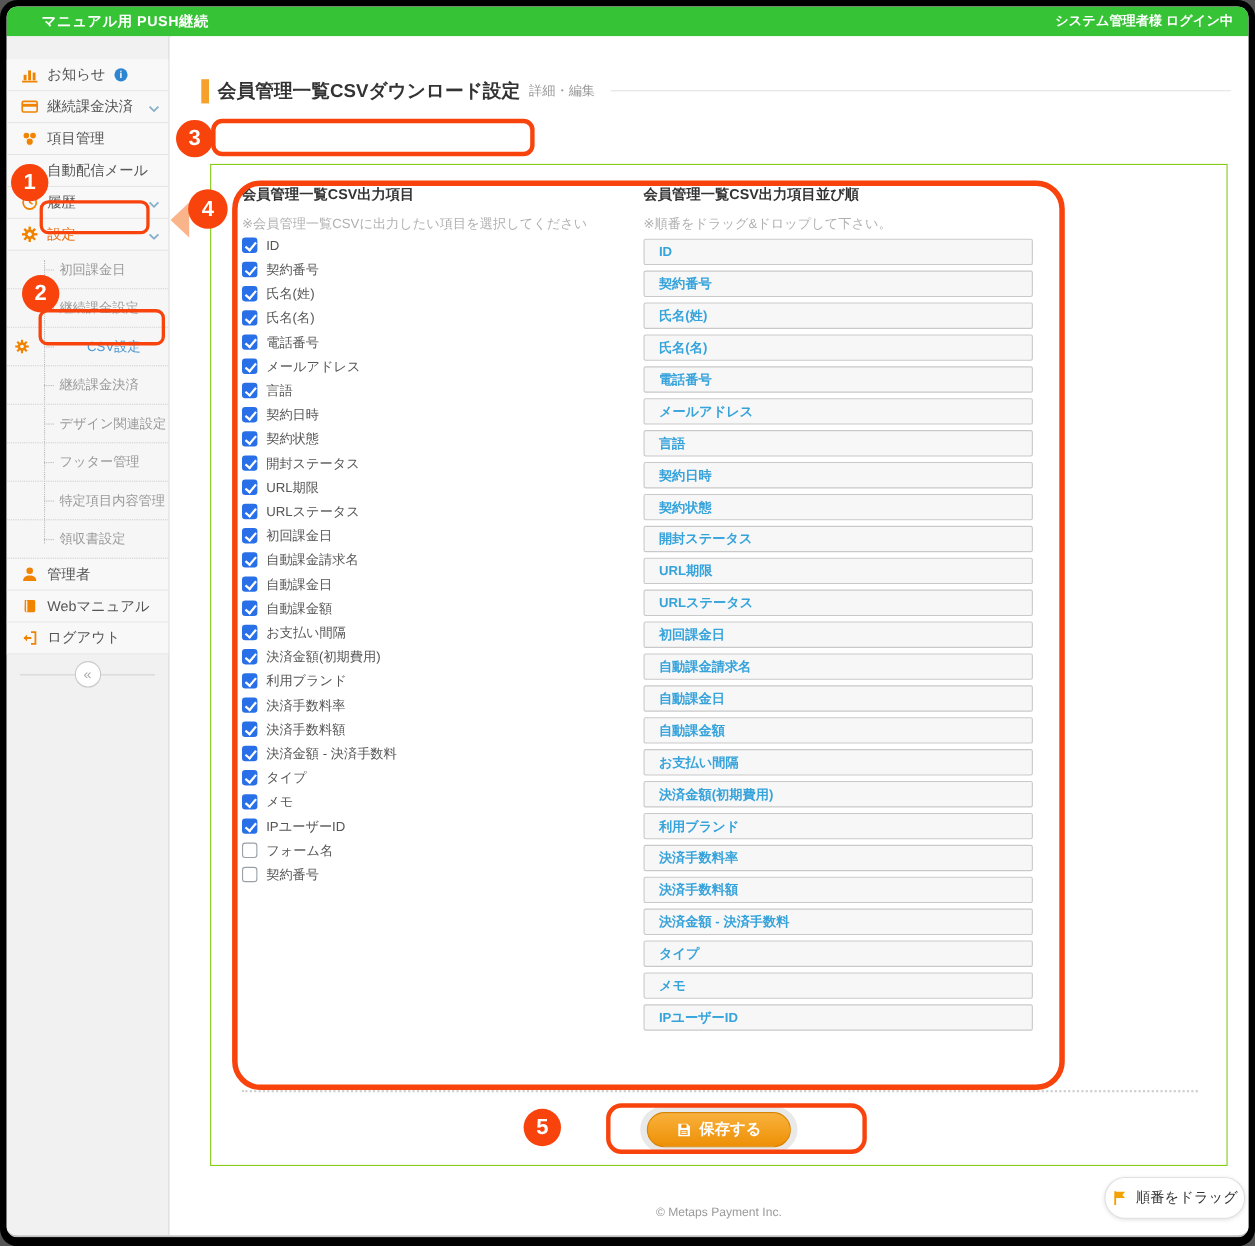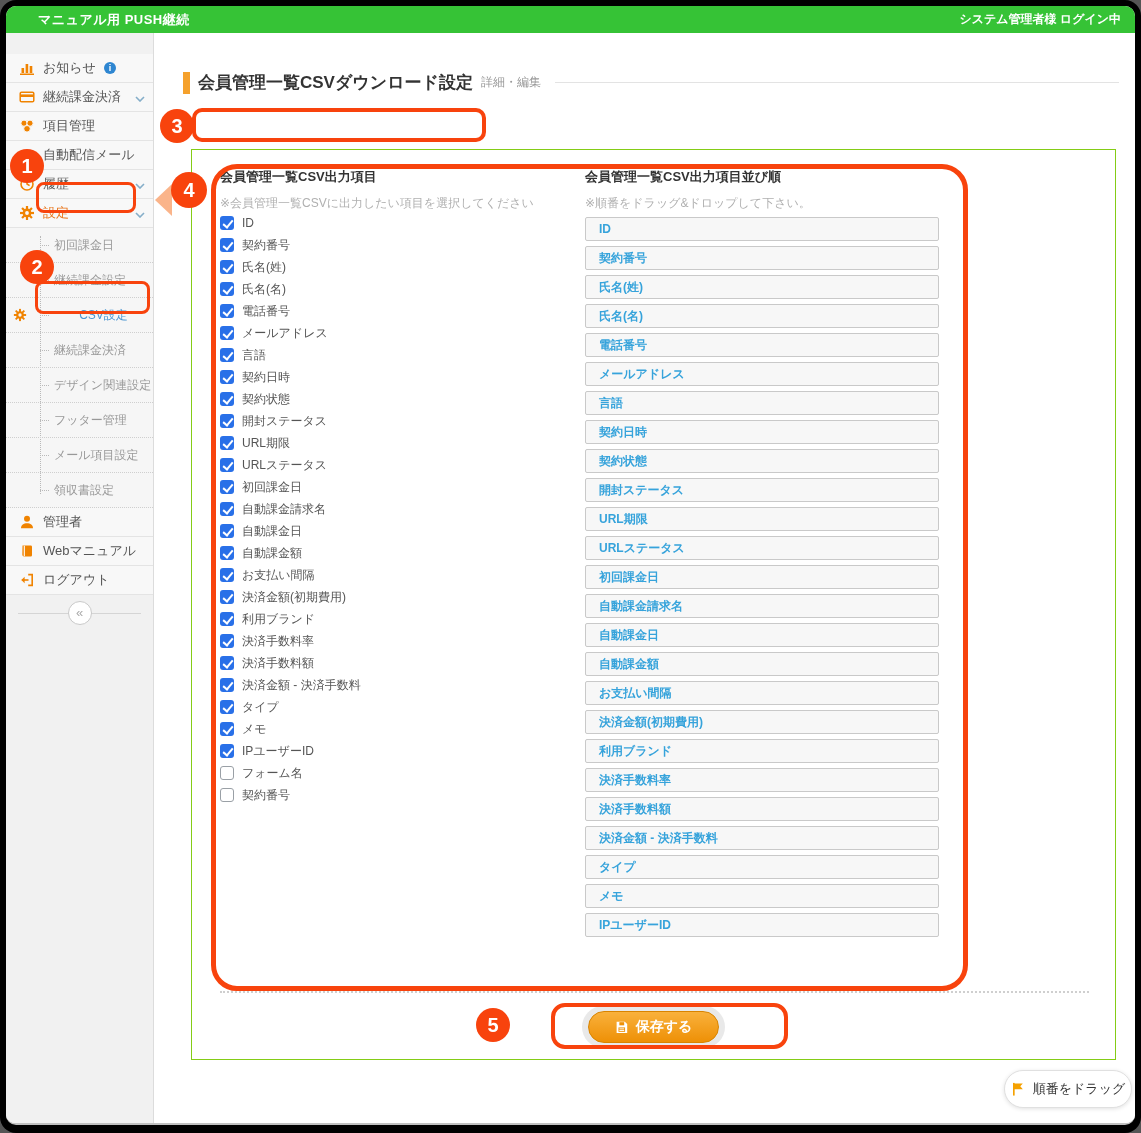--- a/index.html
+++ b/index.html
@@ -226,21 +226,21 @@
     <span class="sub-lbl">デザイン関連設定</span>
   </div>
 
   <div class="sub-item">
 
     <span class="sub-lbl">フッター管理</span>
   </div>
 
   <div class="sub-item">
 
-    <span class="sub-lbl">メール項目設定</span>
+    <span class="sub-lbl">特定項目内容管理</span>
   </div>
 
   <div class="sub-item">
 
     <span class="sub-lbl">領収書設定</span>
   </div>
 </div>
 
         <div class="side-item">
           <span class="icn">
@@ -500,20 +500,21 @@
                     <rect x="5" y="9.6" width="5.5" height="1.1" fill="#fff"></rect>
                     <rect x="5" y="11.5" width="5.5" height="1.1" fill="#fff"></rect>
                   </svg>
               </span>
               <span>保存する</span>
             </button>
           </div>
         </div>
       </div>
 
+      <div class="footer">© Metaps Payment Inc.</div>
 
       <div class="guide-btn">
         <span style="display:inline-flex;">
           <svg width="15" height="16" viewBox="0 0 16 16">
               <path d="M3 15V1.5" stroke="#f5a100" stroke-width="1.8"></path>
               <path d="M3 2h9.6l-2.7 3.1 2.7 3.1H3z" fill="#f5a100"></path>
             </svg>
         </span>
         <span>順番をドラッグ</span>
       </div>

